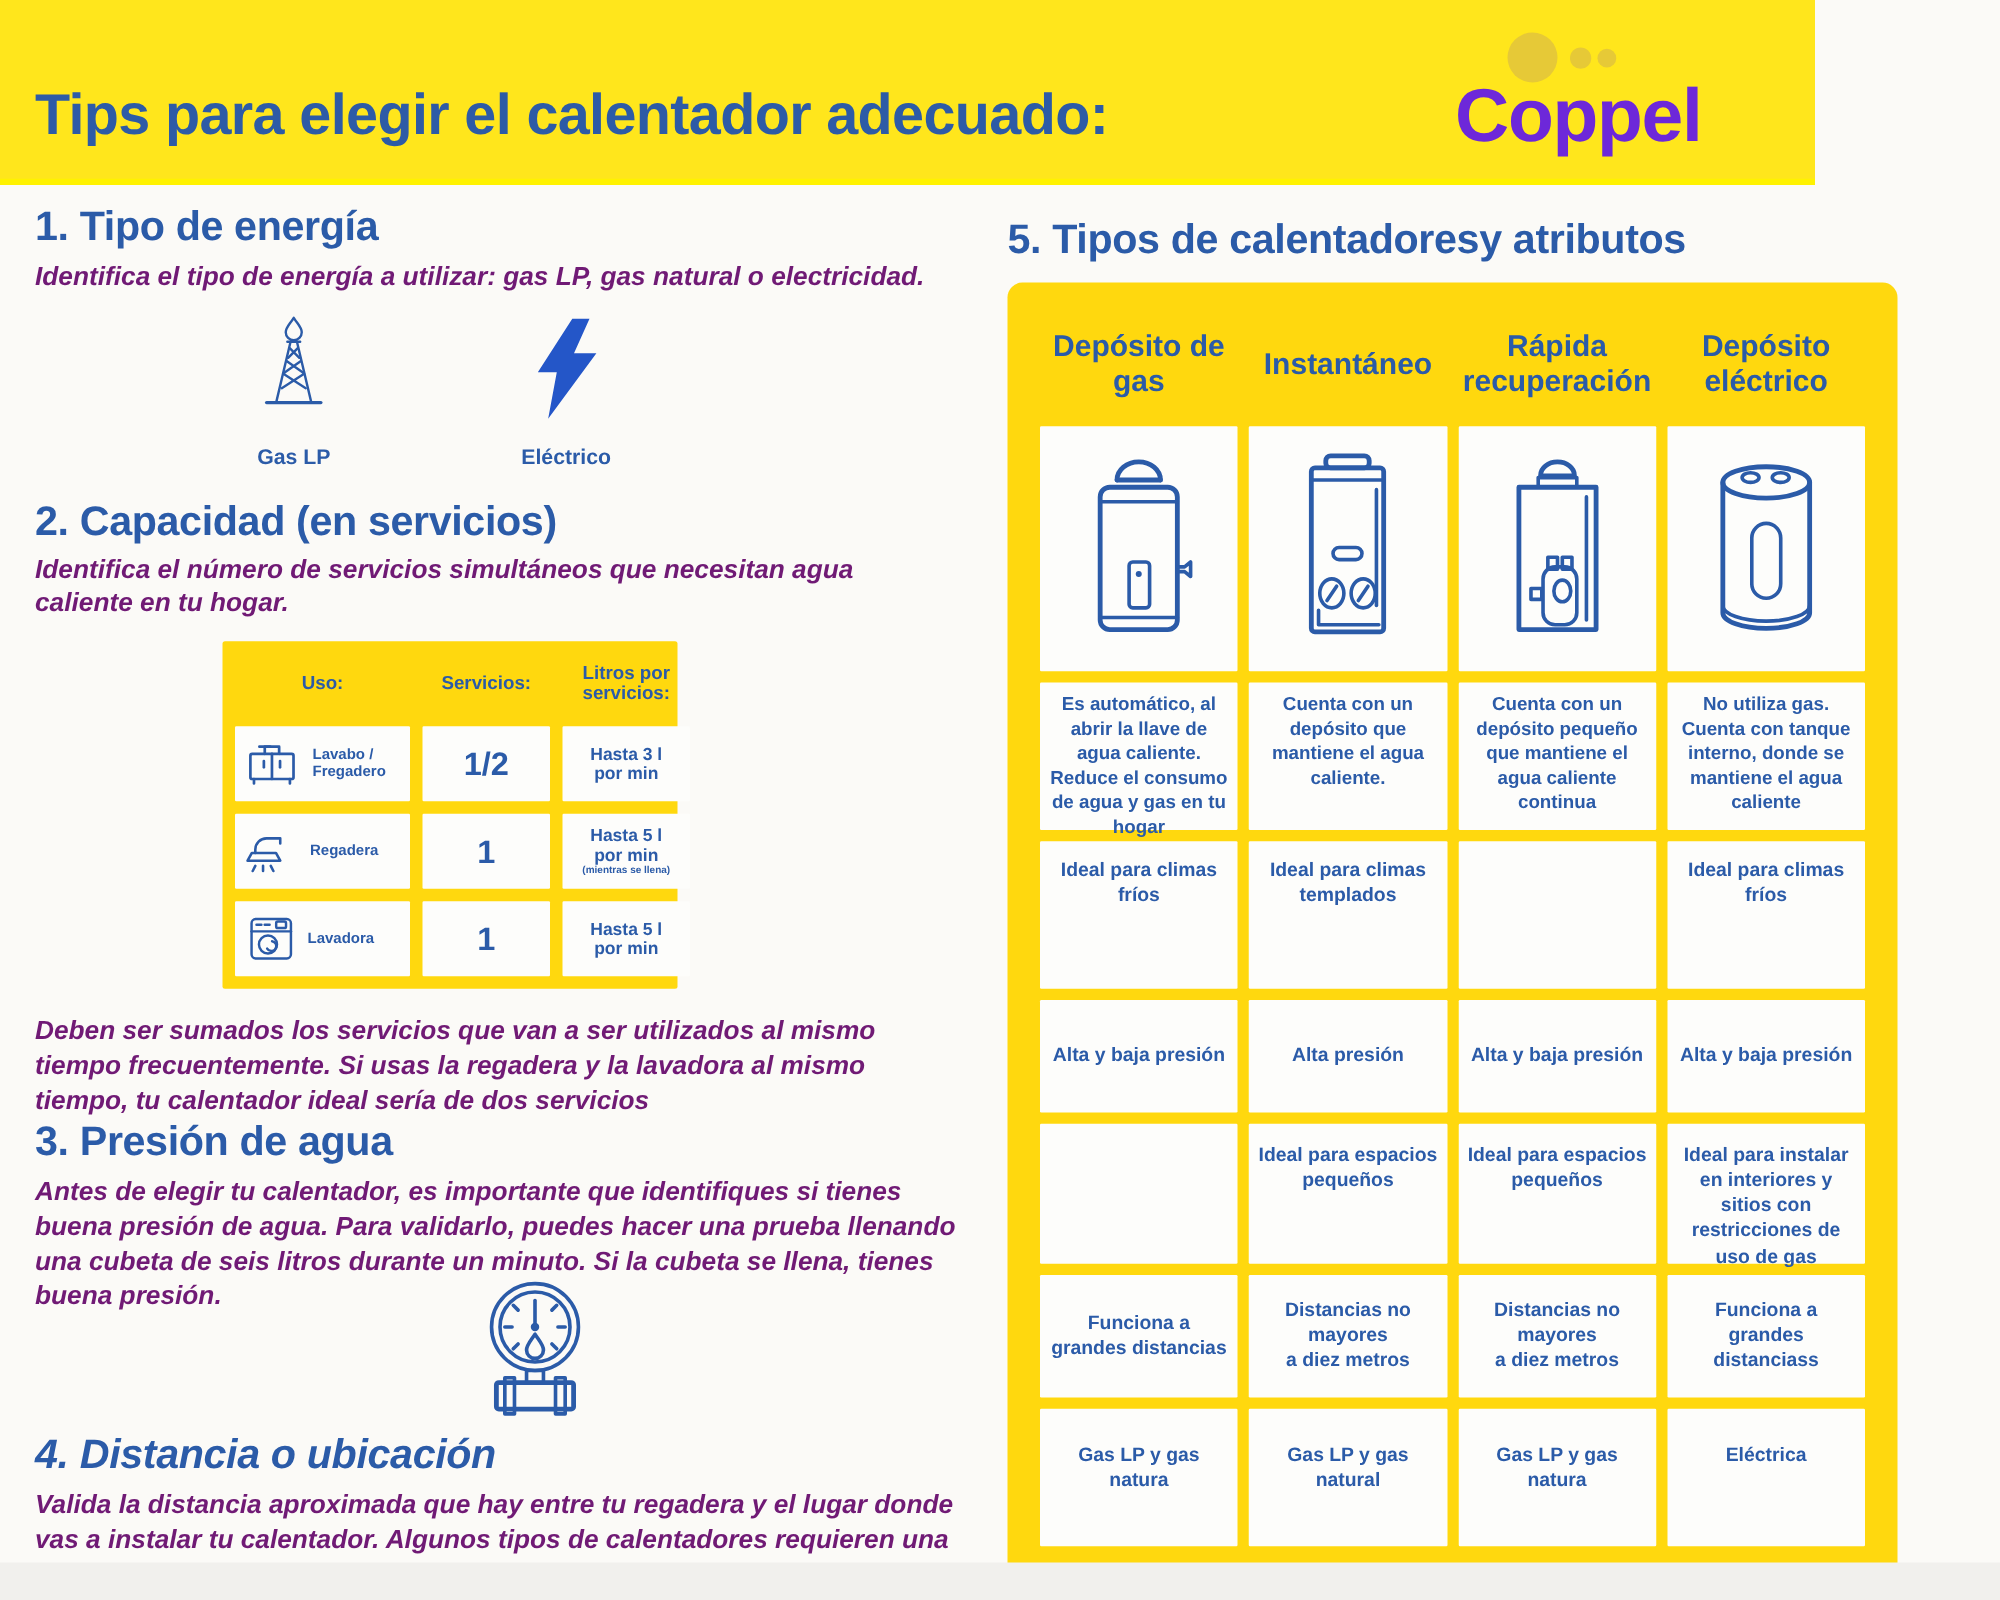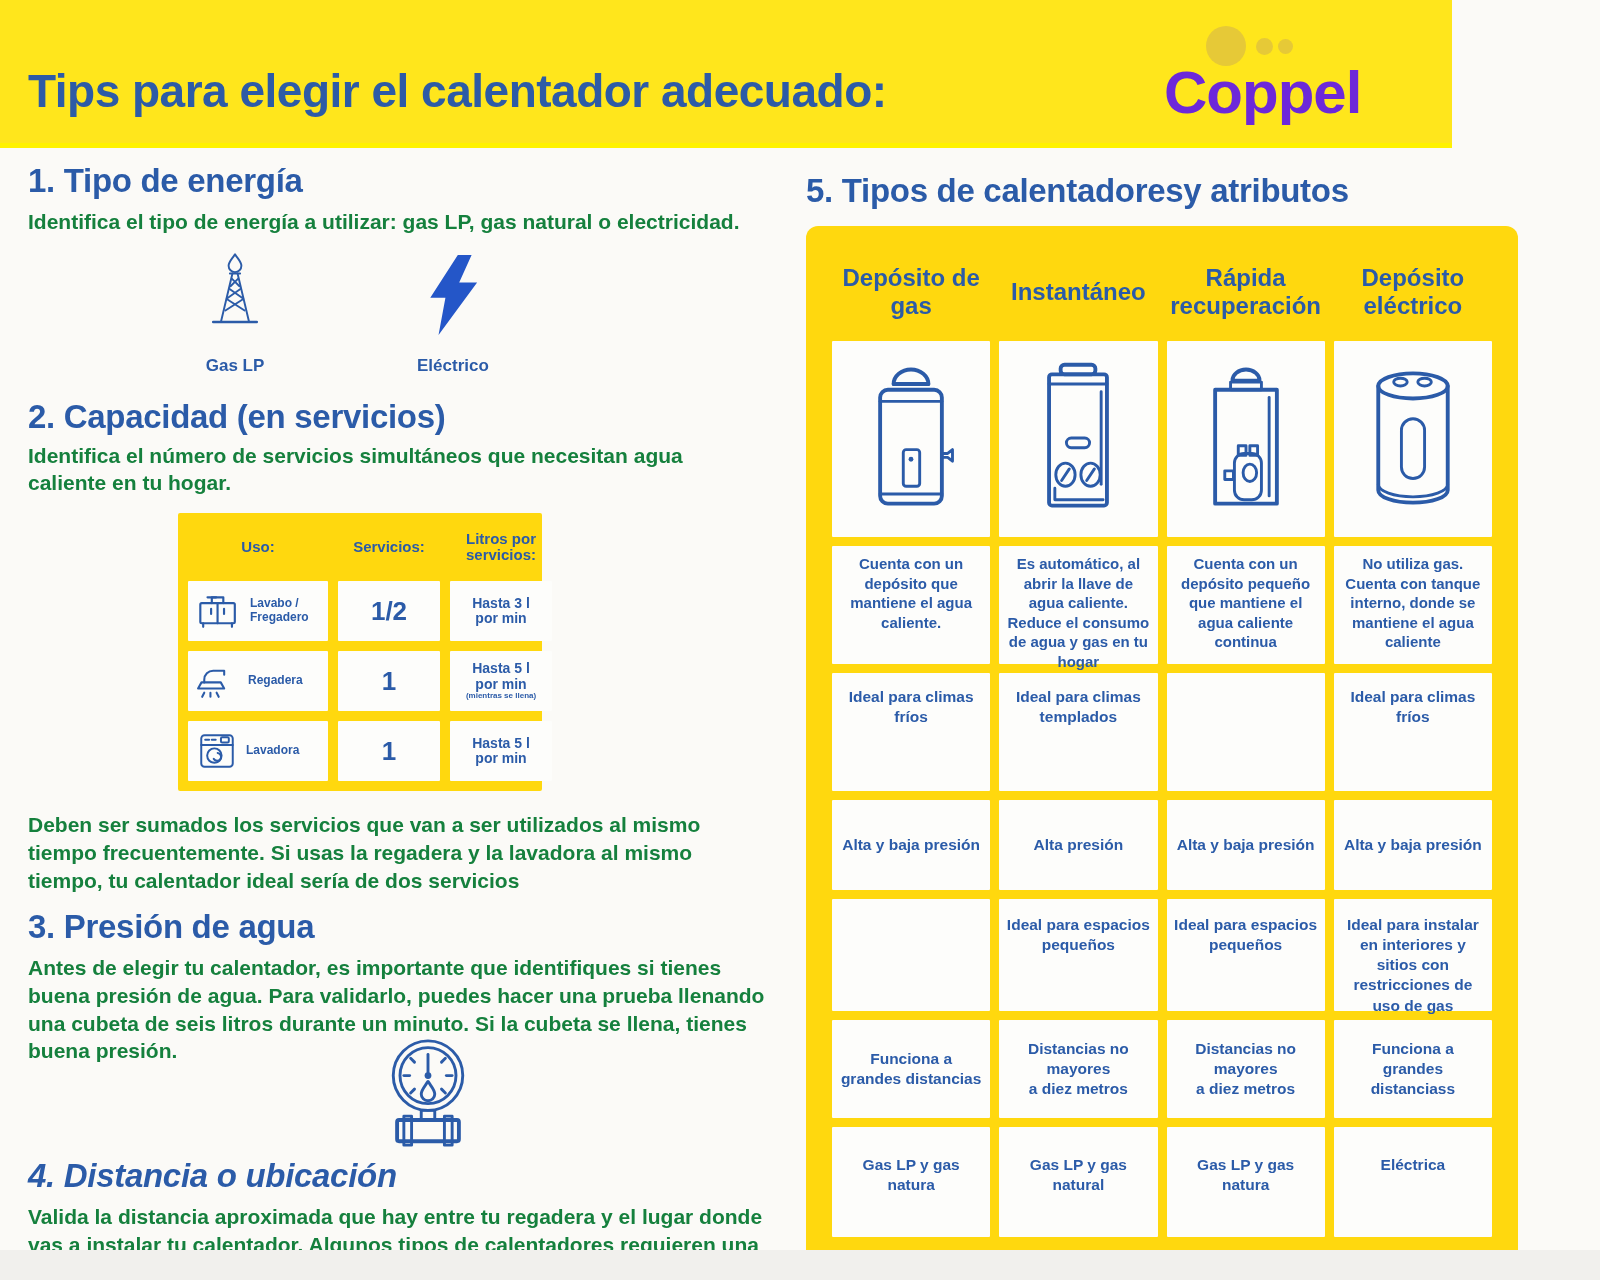--- a/index.html
+++ b/index.html
@@ -30,21 +30,21 @@
   .dot-big   { left:0;    top:0;   width:40px; height:40px; }
   .dot-mid   { left:50px; top:12px; width:17px; height:17px; }
   .dot-small { left:72px; top:13px; width:15px; height:15px; }
   .logo-word {
     position:absolute; left:0; top:40px;
     font-size:60px; font-weight:bold; color:#6d28d9; letter-spacing:-1px;
   }
 
   
   .sec-title { font-size:33px; font-weight:bold; color:#2b5ba8; letter-spacing:-0.3px; }
-  .body-text { font-size:21px; font-weight:bold; color:#15803d; line-height:1.32; }
+  .body-text { font-size:21px; font-weight:bold; color:#701a75; line-height:1.32;font-style:italic; }
 
   
   .left-col { position:absolute; left:28px; top:162px; width:760px; }
   .s1-sub { margin-top:8px; }
   .energy-row { display:flex; align-items:flex-end; margin-top:20px; height:120px; }
   .energy-item { display:flex; flex-direction:column; align-items:center; }
   .energy-item .lbl { font-size:17px; font-weight:bold; margin-top:8px; }
   .e1 { margin-left:55px; }
   .e2 { margin-left:175px; }
   .e3 { margin-left:150px; }
@@ -65,21 +65,21 @@
     align-items:center; justify-content:center; text-align:center;
     padding:4px; border-radius:1px;
   }
   .cap-cell.uso { justify-content:flex-start; padding-left:8px; gap:8px; text-align:left; }
   .cap-cell .uso-lbl { font-size:12px; font-weight:bold; line-height:1.15; }
   .cap-cell .num { font-size:26px; font-weight:bold; }
   .cap-cell .litros { font-size:14px; font-weight:bold; line-height:1.1; }
   .cap-cell .litros .note { display:block; font-size:8px; font-weight:bold; }
 
   .s2-foot { margin-top:20px; width:740px; }
-  .s3-title { margin-top:14px; }
+  .s3-title { }
   .s3-body { margin-top:8px; width:755px; }
   .gauge-wrap { margin:-28px 0 0 352px; width:96px; }
   .s4-title { margin-top:4px;font-style:italic; }
   .s4-body { margin-top:8px; width:740px; }
 
   
   .right-col { position:absolute; left:806px; top:172px; width:712px; }
   .types-table {
     margin-top:16px; background:#ffd80e; padding:26px; border-radius:12px;
     display:grid; grid-template-columns:repeat(4, 1fr); gap:9px;
@@ -309,22 +309,22 @@
         <svg width="116" height="164" viewBox="0 0 120 170">
           <ellipse class="ln" cx="60" cy="30" rx="36" ry="13"></ellipse>
           <ellipse class="ln2" cx="47" cy="26" rx="7" ry="4"></ellipse>
           <ellipse class="ln2" cx="72" cy="26" rx="7" ry="4"></ellipse>
           <path class="ln" d="M24 30 v108 a36 13 0 0 0 72 0 v-108"></path>
           <path class="ln2" d="M24 132 a36 13 0 0 0 72 0"></path>
           <rect class="ln2" x="48" y="64" width="24" height="62" rx="12"></rect>
         </svg>
       </div>
 
+      <div class="tt-cell row-desc">Es automático, al abrir la llave de agua caliente. Reduce el consumo de agua y gas en tu hogar</div>
       <div class="tt-cell row-desc">Cuenta con un depósito que mantiene el agua caliente.</div>
-      <div class="tt-cell row-desc">Es automático, al abrir la llave de agua caliente. Reduce el consumo de agua y gas en tu hogar</div>
       <div class="tt-cell row-desc">Cuenta con un depósito pequeño que mantiene el agua caliente continua</div>
       <div class="tt-cell row-desc">No utiliza gas. Cuenta con tanque interno, donde se mantiene el agua caliente</div>
 
       <div class="tt-cell row-clima">Ideal para climas fríos</div>
       <div class="tt-cell row-clima">Ideal para climas templados</div>
       <div class="tt-cell row-clima"></div>
       <div class="tt-cell row-clima">Ideal para climas fríos</div>
 
       <div class="tt-cell row-pres">Alta y baja presión</div>
       <div class="tt-cell row-pres">Alta presión</div>

